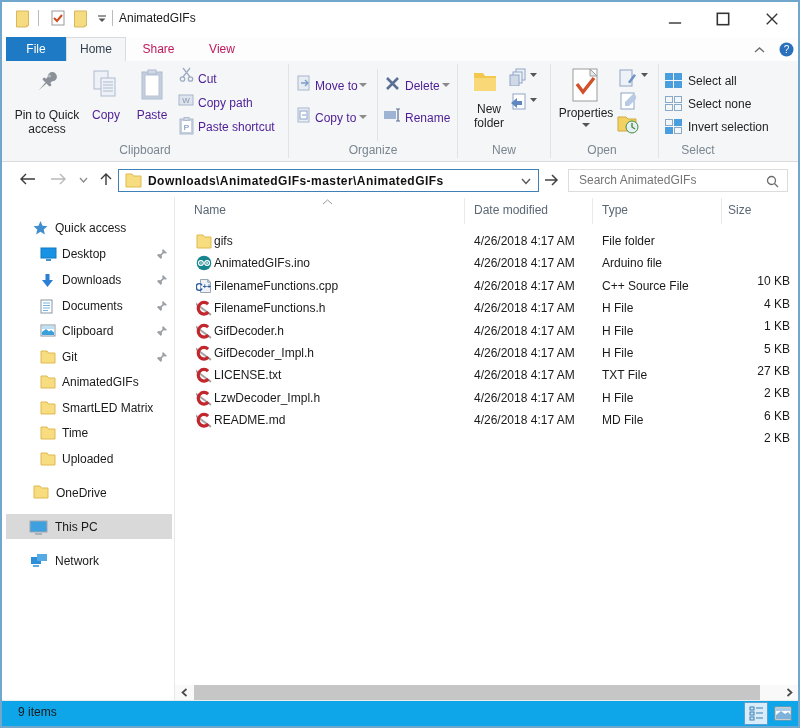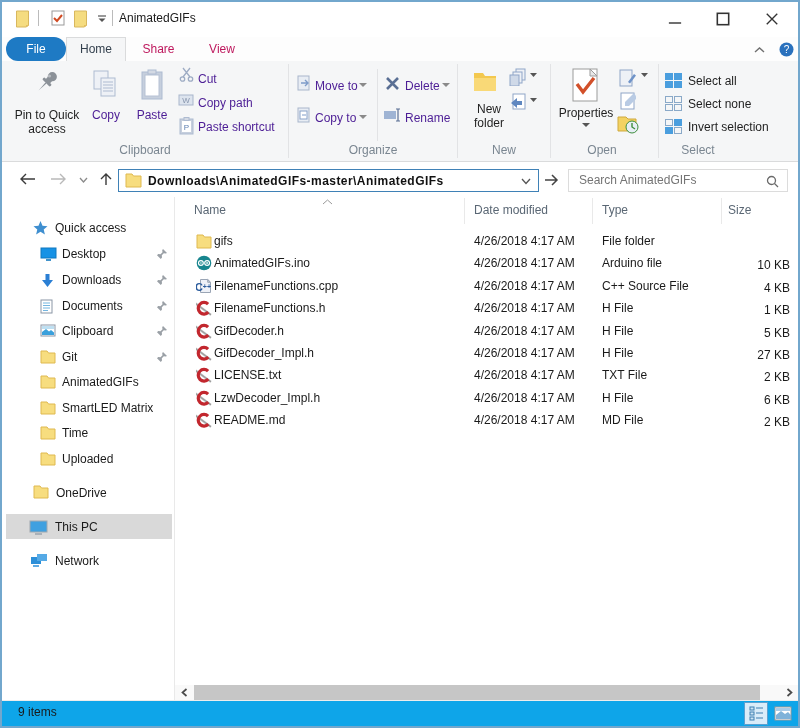--- a/index.html
+++ b/index.html
@@ -9,21 +9,21 @@
   border:2px solid #72a7cd; border-bottom-width:3px; }
 .abs { position:absolute; }
 
 #titlebar { position:absolute; left:0; top:0; width:796px; height:33px; background:#fff; }
 .tsep { position:absolute; top:8px; width:1px; height:16px; background:#bbb; }
 #title { position:absolute; left:117px; top:9px; font-size:12px; color:#1a1a1a; }
 .capbtn { position:absolute; top:5px; width:14px; height:14px; }
 
 #tabstrip { position:absolute; left:0; top:35px; width:796px; height:24px; background:#fdfdfd; }
 #filetab { position:absolute; left:4px; top:0; width:60px; height:24px; background:#1e7ac4;
-  color:#fff; font-size:12px; text-align:center; line-height:24px;border-radius:12px; }
+  color:#fff; font-size:12px; text-align:center; line-height:24px; }
 .tab { position:absolute; top:0; height:24px; font-size:12px; color:#be185d; text-align:center; line-height:24px; }
 #hometab { left:64px; width:60px; background:#f5f6f7; border:1px solid #dadbdc; border-bottom:none; color:#34414e; }
 
 #ribbon { position:absolute; left:0; top:59px; width:796px; height:101px; background:#f5f6f7;
   border-bottom:1px solid #dadbdc; }
 .rsep { position:absolute; top:3px; width:1px; height:94px; background:#e2e3e5; }
 .glabel { position:absolute; top:82px; font-size:12px; color:#7a8691; text-align:center; }
 .rtxt { font-size:12px; color:#1f1f1f; }
 .rdis { color:#4c1d95; }
 
@@ -36,21 +36,21 @@
 #main { position:absolute; left:0; top:195px; width:796px; height:503px; background:#fff; }
 #navdiv { position:absolute; left:172px; top:0; width:1px; height:503px; background:#e9e9e9; }
 .nitem { position:absolute; font-size:12px; color:#1a1a1a; }
 .pin { position:absolute; width:12px; height:12px; }
 #files { position:absolute; left:173px; top:0; width:623px; height:503px; }
 .hdr { position:absolute; top:6px; font-size:12px; color:#5a6774; }
 .frow { position:absolute; left:0; width:623px; height:22px; }
 .fname { position:absolute; left:39px; top:4px; }
 .fdate { position:absolute; left:299px; top:4px; }
 .ftype { position:absolute; left:427px; top:4px; }
-.fsize { position:absolute; right:8px; top:6px; text-align:right;margin-left:6px; }
+.fsize { position:absolute; right:8px; top:22px; text-align:right;margin-left:6px; }
 .ficon { position:absolute; left:21px; top:3px; width:16px; height:16px; }
 
 #hscroll { position:absolute; left:173px; top:488px; width:623px; height:15px; background:#f9f9f9; }
 #hthumb { position:absolute; left:19px; top:0; width:566px; height:15px; background:#c6c6c6; }
 #statusbar { position:absolute; left:0; top:698px; width:796px; height:26px; background:#0ea5e9;
   border-top:1px solid #ececec; }
 </style>
 </head>
 <body>
 <div id="win">

